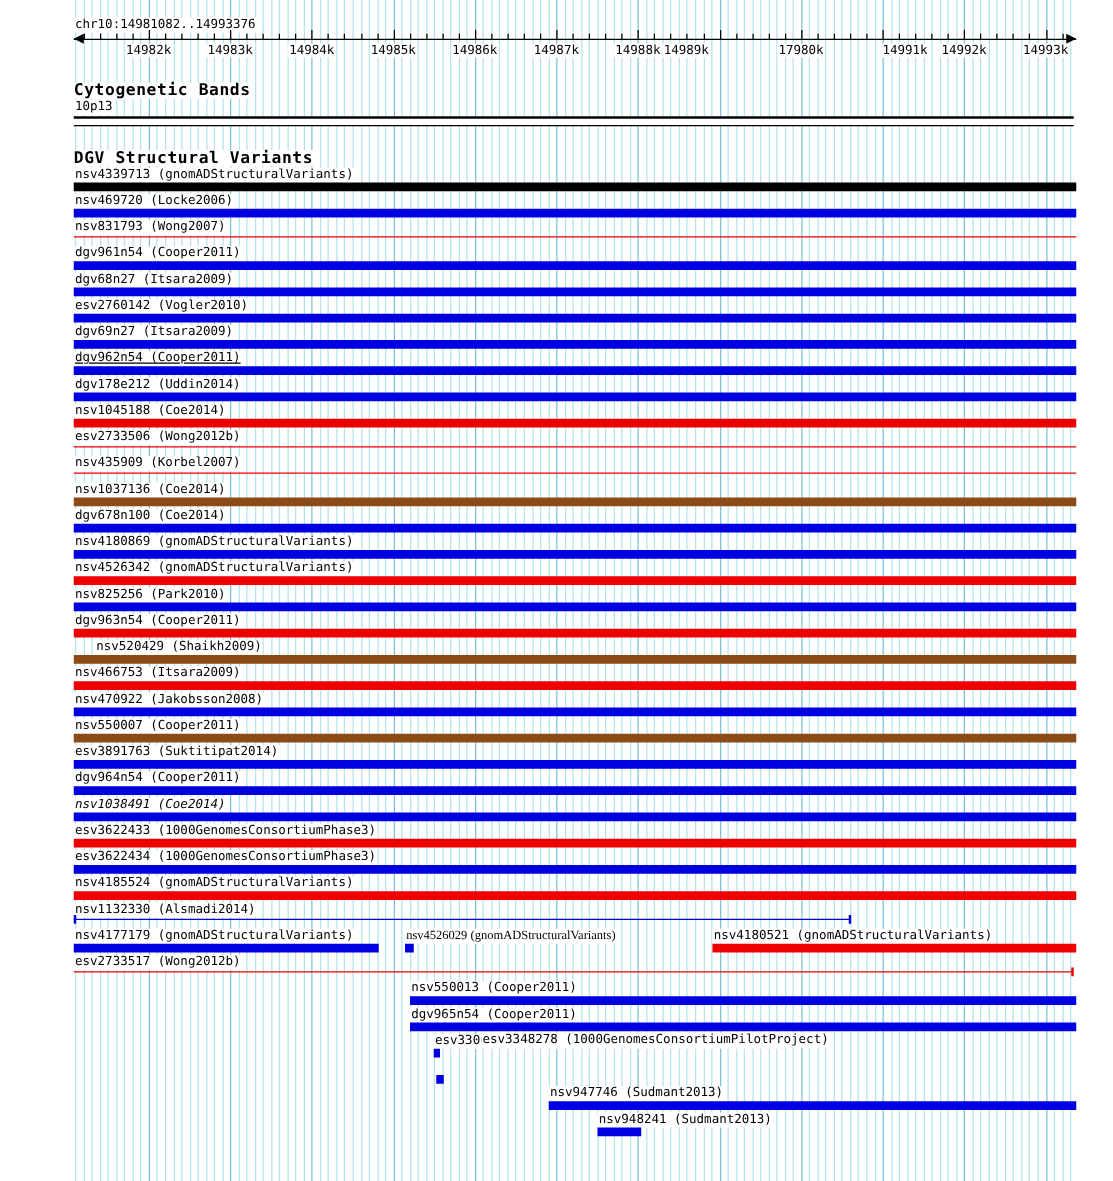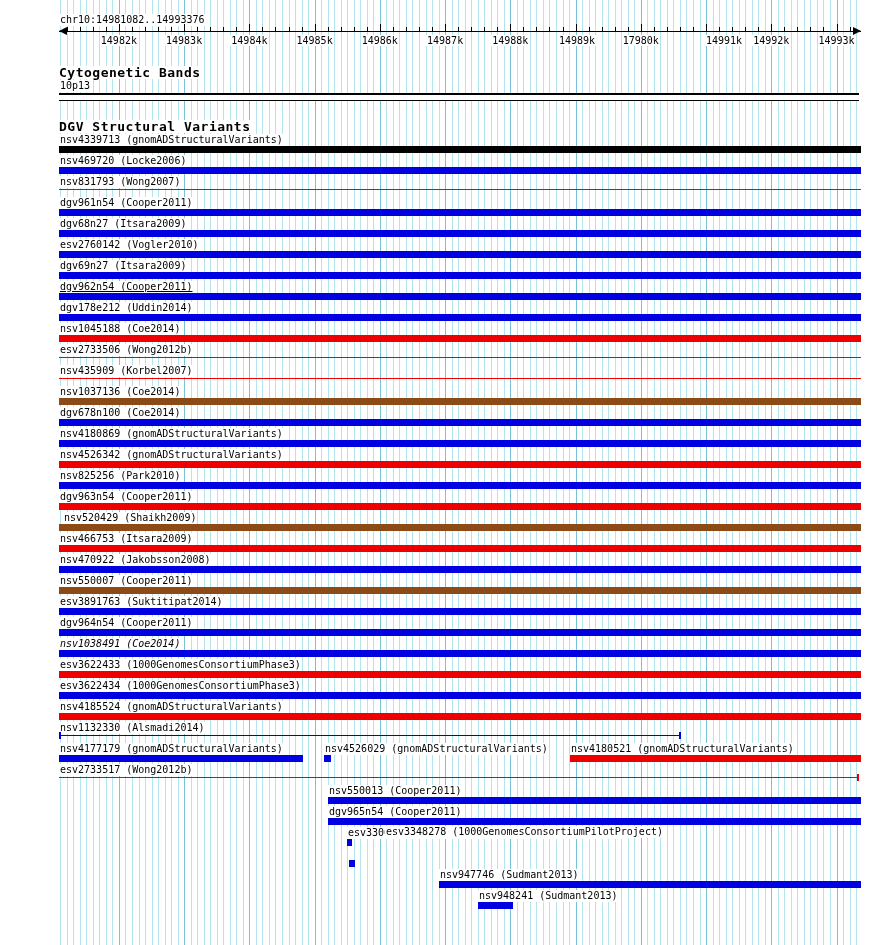--- a/index.html
+++ b/index.html
@@ -241,21 +241,21 @@
         <div class="tick minor" style="left: 823.4px;"></div>
         <div class="tick major" style="left: 836.5px;"></div>
         <div class="tick minor" style="left: 849.5px;"></div>
         <div class="tick-label" style="left: 118.9px;">14982k</div>
         <div class="tick-label" style="left: 184.1px;">14983k</div>
         <div class="tick-label" style="left: 249.4px;">14984k</div>
         <div class="tick-label" style="left: 314.6px;">14985k</div>
         <div class="tick-label" style="left: 379.8px;">14986k</div>
         <div class="tick-label" style="left: 445.1px;">14987k</div>
         <div class="tick-label" style="left: 510.3px;">14988k</div>
-        <div class="tick-label" style="left: 577px;">14989k</div>
+        <div class="tick-label" style="left: 549px;">14989k</div>
         <div class="tick-label" style="left: 640.8px;">17980k</div>
         <div class="tick-label" style="left: 724px;">14991k</div>
         <div class="tick-label" style="left: 771.2px;">14992k</div>
         <div class="tick-label" style="left: 836.5px;">14993k</div>
       </div>
   </div>
 
   <div class="section-header" style="left:59px; top:66px;">Cytogenetic Bands</div>
   <div class="mono-label" style="left:59px; top:80px;">10p13</div>
   <div class="band-rect"></div>
@@ -292,21 +292,21 @@
       <div class="mono-label" style="left: 59px; top: 407px;">dgv678n100 (Coe2014)</div>
       <div class="bar" style="left: 59px; top: 419px; width: 802px; height: 7px; background: rgb(0, 0, 224);"></div>
       <div class="mono-label" style="left: 59px; top: 428px;">nsv4180869 (gnomADStructuralVariants)</div>
       <div class="bar" style="left: 59px; top: 440px; width: 802px; height: 7px; background: rgb(0, 0, 224);"></div>
       <div class="mono-label" style="left: 59px; top: 449px;">nsv4526342 (gnomADStructuralVariants)</div>
       <div class="bar" style="left: 59px; top: 461px; width: 802px; height: 7px; background: rgb(238, 0, 0);"></div>
       <div class="mono-label" style="left: 59px; top: 470px;">nsv825256 (Park2010)</div>
       <div class="bar" style="left: 59px; top: 482px; width: 802px; height: 7px; background: rgb(0, 0, 224);"></div>
       <div class="mono-label" style="left: 59px; top: 491px;">dgv963n54 (Cooper2011)</div>
       <div class="bar" style="left: 59px; top: 503px; width: 802px; height: 7px; background: rgb(238, 0, 0);"></div>
-      <div class="mono-label" style="left: 63px; top: 512px;">nsv520429 (Shaikh2009)</div>
+      <div class="mono-label" style="left: 76px; top: 512px;">nsv520429 (Shaikh2009)</div>
       <div class="bar" style="left: 59px; top: 524px; width: 802px; height: 7px; background: rgb(139, 74, 22);"></div>
       <div class="mono-label" style="left: 59px; top: 533px;">nsv466753 (Itsara2009)</div>
       <div class="bar" style="left: 59px; top: 545px; width: 802px; height: 7px; background: rgb(238, 0, 0);"></div>
       <div class="mono-label" style="left: 59px; top: 554px;">nsv470922 (Jakobsson2008)</div>
       <div class="bar" style="left: 59px; top: 566px; width: 802px; height: 7px; background: rgb(0, 0, 224);"></div>
       <div class="mono-label" style="left: 59px; top: 575px;">nsv550007 (Cooper2011)</div>
       <div class="bar" style="left: 59px; top: 587px; width: 802px; height: 7px; background: rgb(139, 74, 22);"></div>
       <div class="mono-label" style="left: 59px; top: 596px;">esv3891763 (Suktitipat2014)</div>
       <div class="bar" style="left: 59px; top: 608px; width: 802px; height: 7px; background: rgb(0, 0, 224);"></div>
       <div class="mono-label" style="left: 59px; top: 617px;">dgv964n54 (Cooper2011)</div>
@@ -318,21 +318,21 @@
       <div class="mono-label" style="left: 59px; top: 680px;">esv3622434 (1000GenomesConsortiumPhase3)</div>
       <div class="bar" style="left: 59px; top: 692px; width: 802px; height: 7px; background: rgb(0, 0, 224);"></div>
       <div class="mono-label" style="left: 59px; top: 701px;">nsv4185524 (gnomADStructuralVariants)</div>
       <div class="bar" style="left: 59px; top: 713px; width: 802px; height: 7px; background: rgb(238, 0, 0);"></div>
       <div class="mono-label" style="left: 59px; top: 722px;">nsv1132330 (Alsmadi2014)</div>
       <div class="bar" style="left: 59px; top: 735px; width: 621px; height: 1px; background: rgb(0, 0, 224);"></div>
       <div class="endtick" style="left: 59px; top: 732px; background: rgb(0, 0, 224);"></div>
       <div class="endtick" style="left: 679px; top: 732px; background: rgb(0, 0, 224);"></div>
       <div class="mono-label" style="left: 59px; top: 743px;">nsv4177179 (gnomADStructuralVariants)</div>
       <div class="bar" style="left: 59px; top: 755px; width: 244px; height: 7px; background: rgb(0, 0, 224);"></div>
-      <div class="mono-label" style="left: 324px; top: 743px;">nsv4526029 (gnomADStructuralVariants)</div>
+      <div class="mono-label" style="left: 324px; top: 743px; font-family: Liberation Serif, serif;">nsv4526029 (gnomADStructuralVariants)</div>
       <div class="bar" style="left: 324px; top: 755px; width: 7px; height: 7px; background: rgb(0, 0, 224);"></div>
       <div class="mono-label" style="left: 570px; top: 743px;">nsv4180521 (gnomADStructuralVariants)</div>
       <div class="bar" style="left: 570px; top: 755px; width: 291px; height: 7px; background: rgb(238, 0, 0);"></div>
       <div class="mono-label" style="left: 59px; top: 764px;">esv2733517 (Wong2012b)</div>
       <div class="bar" style="left: 59px; top: 777px; width: 799px; height: 1px; background: rgb(238, 0, 0);"></div>
       <div class="endtick" style="left: 857px; top: 774px; background: rgb(238, 0, 0);"></div>
       <div class="mono-label" style="left: 328px; top: 785px;">nsv550013 (Cooper2011)</div>
       <div class="bar" style="left: 328px; top: 797px; width: 533px; height: 7px; background: rgb(0, 0, 224);"></div>
       <div class="mono-label" style="left: 328px; top: 806px;">dgv965n54 (Cooper2011)</div>
       <div class="bar" style="left: 328px; top: 818px; width: 533px; height: 7px; background: rgb(0, 0, 224);"></div>

